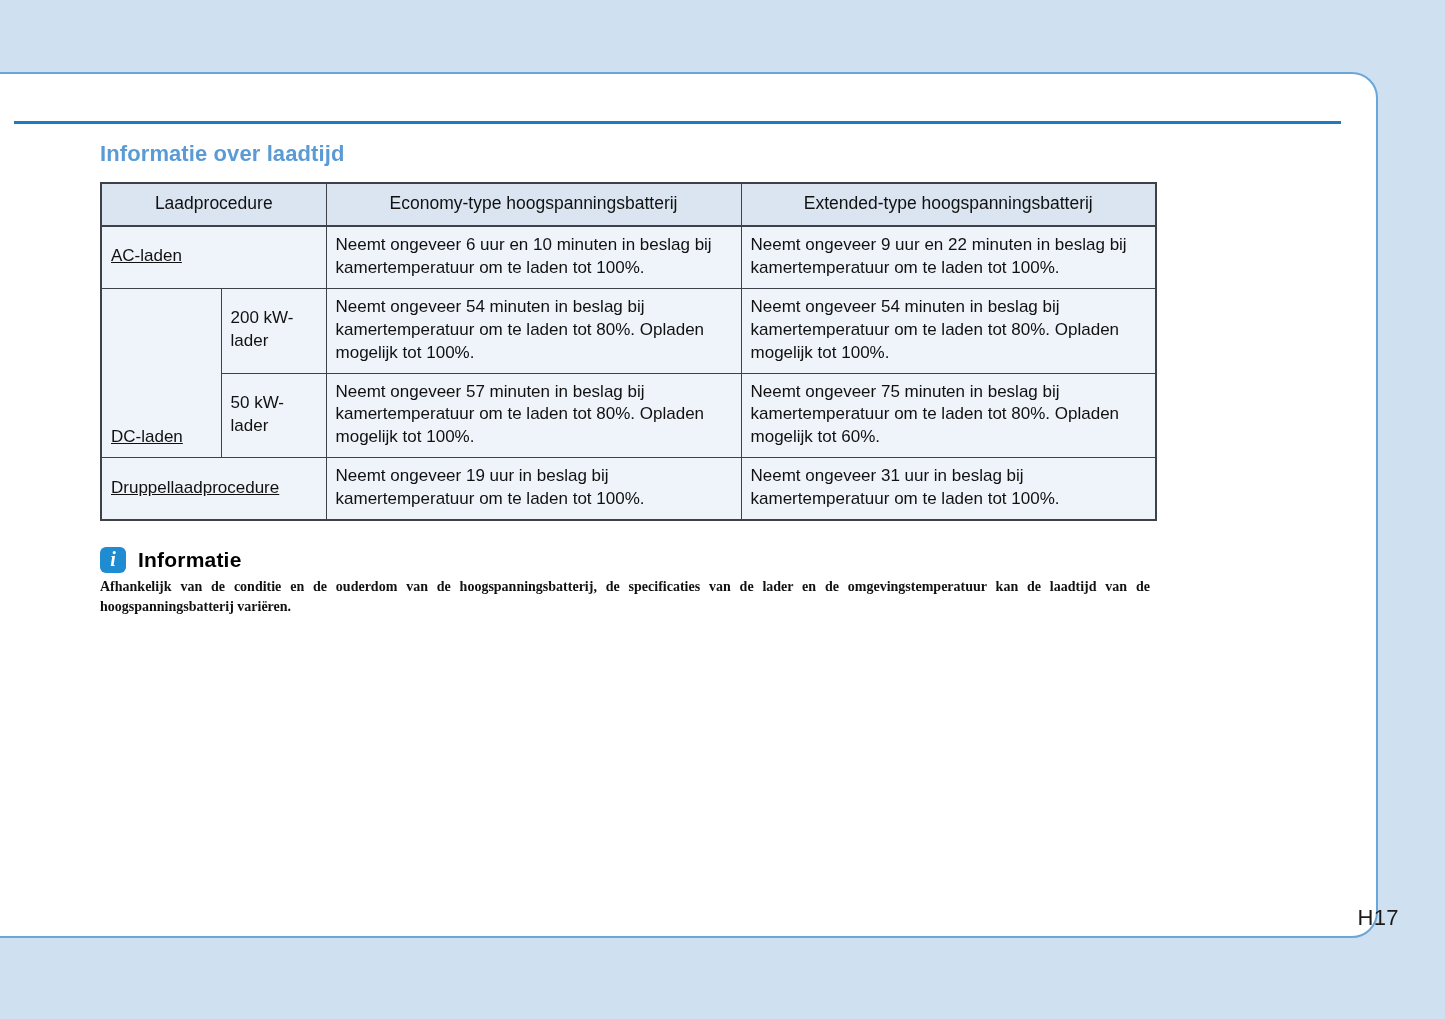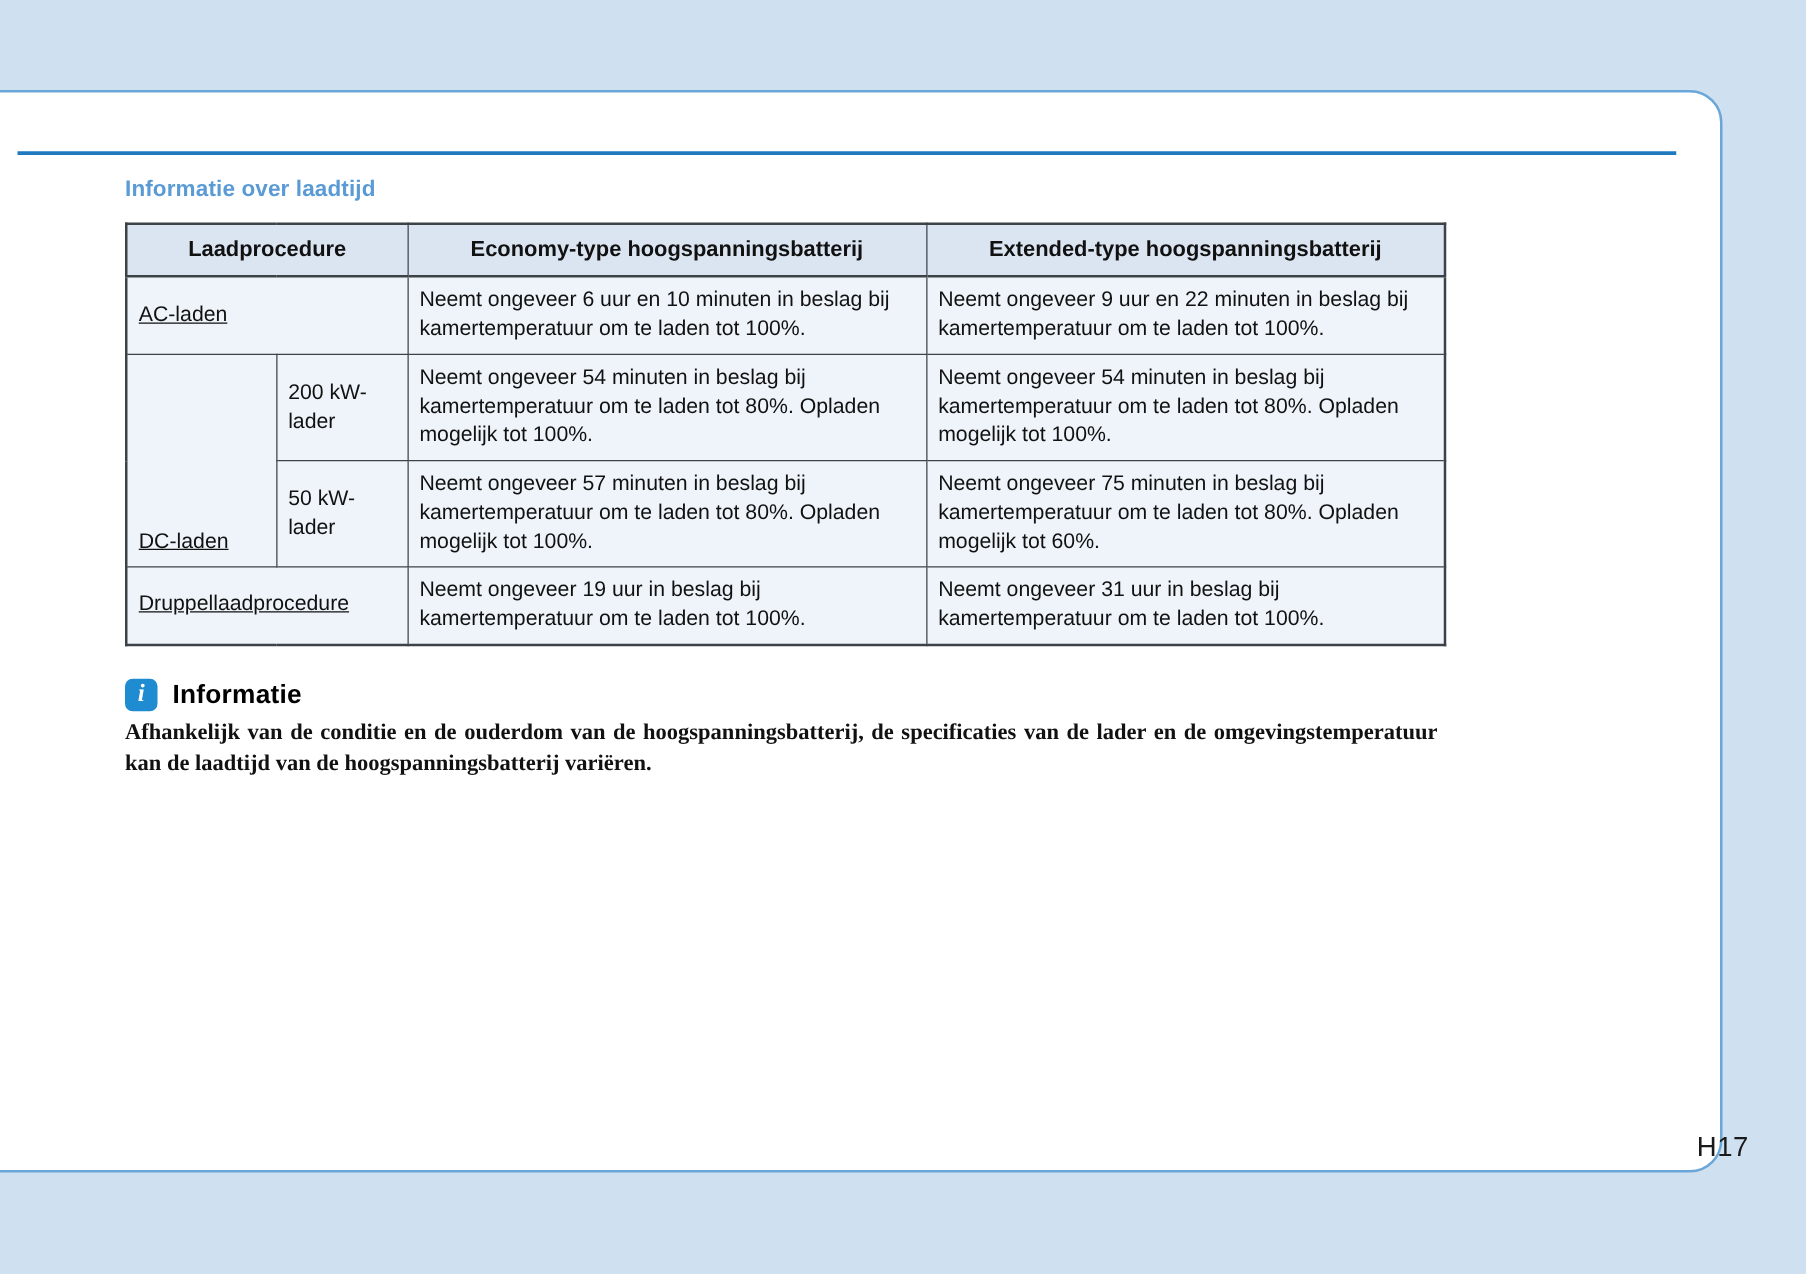--- a/index.html
+++ b/index.html
@@ -41,21 +41,21 @@
   
   #content {
     position: absolute;
     left: 108px;
     top: 68px;
     width: 1065px;
   }
 
   #section-title {
     color: #5b9bd5;
-    font-size: 18px;
+    font-size: 22px;
     font-weight: bold;
     letter-spacing: 0.1px;
     margin: 0 0 16px 0;
     line-height: 1.1;
   }
 
   
   table.charge-table {
     border-collapse: collapse;
     table-layout: fixed;
@@ -69,21 +69,21 @@
     background: #eef4fa;
     color: #111111;
     font-weight: normal;
     font-size: 17px;
     line-height: 1.35;
     padding: 7px 9px 8px 9px;
     box-sizing: border-box;
   }
   table.charge-table thead th {
     background: #dbe5f1;
-    font-weight: bold;
+    font-weight: normal;
     text-align: center;
     font-size: 17.5px;
     padding: 8px 6px 9px 6px;
     border-bottom: 2px solid #3c4248;
     margin-left: 36px;
   }
   td.rowlabel {
     font-size: 17px;
     text-decoration: underline;
   }
@@ -133,21 +133,21 @@
   }
   #note-title {
     font-size: 21px;
     font-weight: bold;
     color: #000000;
     letter-spacing: 0.2px;
   }
   #note-body {
     font-family: "Liberation Serif", serif;
     font-weight: bold;
-    font-size: 18px;
+    font-size: 14px;
     line-height: 1.42;
     color: #111111;
     text-align: justify;
     text-justify: inter-word;
     width: 1050px;
   }
 
   
   #page-number {
     position: absolute;

